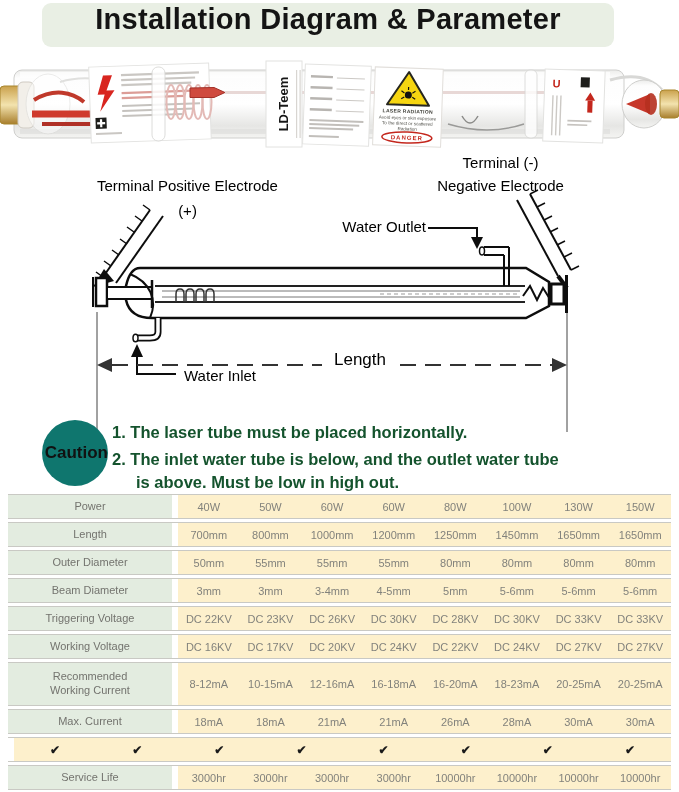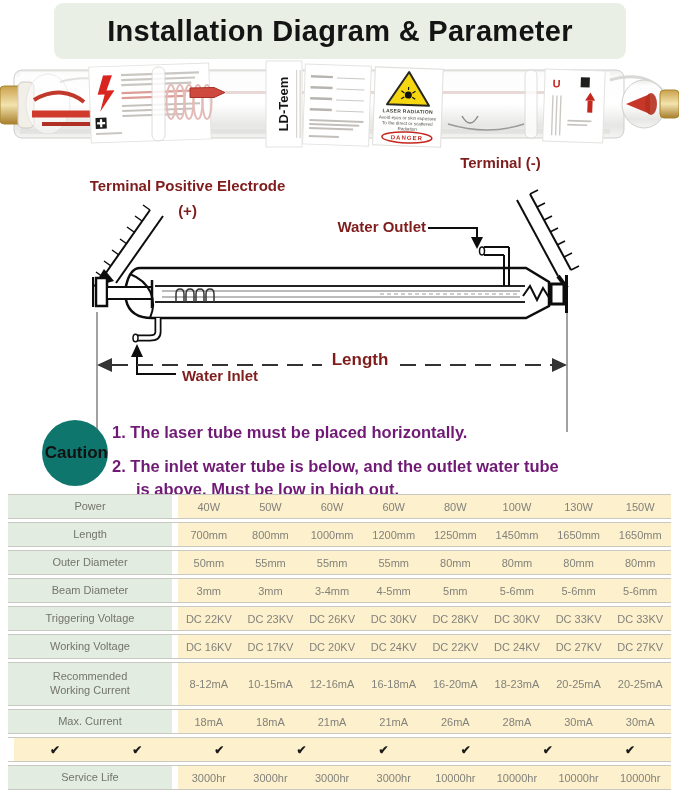--- a/index.html
+++ b/index.html
@@ -1,42 +1,42 @@
 <!DOCTYPE html>
 <html><head>
 <meta charset="utf-8">
 <style>
   *{margin:0;padding:0;box-sizing:border-box}
   html,body{background:#fff}
   .page{position:relative;width:679px;height:792px;background:#fff;font-family:"Liberation Sans",sans-serif;overflow:hidden}
   svg text{font-family:"Liberation Sans",sans-serif}
 
   
-  .title-banner{position:absolute;left:54px;top:3px;width:572px;height:56px;background:#e9efe4;border-radius:9px;display:flex;align-items:center;justify-content:center}
+  .title-banner{position:absolute;left:42px;top:3px;width:572px;height:44px;background:#e9efe4;border-radius:9px;display:flex;justify-content:center}
   .title-banner span{font-size:29px;font-weight:bold;color:#141414;letter-spacing:.3px;white-space:nowrap}
 
   
   .photo{position:absolute;left:0;top:58px;width:679px;height:92px}
   .diagram{position:absolute;left:0;top:150px;width:679px;height:285px}
   .diagram svg{position:absolute;left:0;top:0}
-  .dlabel{position:absolute;font-weight:bold;color:#7f1d1d;font-size:15px;text-align:center;white-space:nowrap}
+  .dlabel{position:absolute;font-weight:normal;color:#000000;font-size:15px;text-align:center;white-space:nowrap}
   .lbl-pos{left:85px;top:27px;width:205px}
   .lbl-plus{left:85px;top:52px;width:205px}
   .lbl-neg1{left:418px;top:4px;width:165px}
   .lbl-neg2{left:408px;top:27px;width:185px}
   .lbl-outlet{left:328px;top:68px;width:98px;text-align:right}
   .lbl-inlet{left:160px;top:217px;width:120px;text-align:center}
   .lbl-length{left:320px;top:200px;width:80px;font-size:17px}
 
   
   .caution-circle{position:absolute;left:42px;top:420px;width:66px;height:66px;border-radius:50%;background:#0f766e;display:flex;align-items:center;justify-content:flex-end}
   .caution-circle span{font-size:17px;font-weight:bold;color:#111}
-  .caution-notes{position:absolute;left:112px;top:421px;width:455px;font-size:16.5px;font-weight:bold;color:#701a75;line-height:23px}
+  .caution-notes{position:absolute;left:112px;top:421px;width:455px;font-size:16.5px;font-weight:bold;color:#14532d;line-height:23px}
   .caution-notes .note{padding-left:24px;text-indent:-24px}
-  .caution-notes .note + .note{margin-top:11px}
+  .caution-notes .note + .note{margin-top:4px}
 
   
   .spec-table{position:absolute;left:8px;top:494px;width:663px}
   .trow{display:flex;height:25px;border-top:1px solid #c9c9c4;border-bottom:1px solid #c9c9c4;margin-bottom:3px}
   .trow.tall{height:44px}
   .trow:last-child{margin-bottom:8px}
   .tlabel{width:164px;background:#e3ece0;display:flex;align-items:center;justify-content:center;text-align:center;font-size:11px;color:#73736e;padding:0 30px;line-height:1.25}
   .tgap{width:6px;background:#fff}
   .tcell{flex:1;background:#fdf0cc;display:flex;align-items:center;justify-content:center;font-size:11px;color:#82827c;white-space:nowrap}
   .trow.checks .tcell{color:#1a1a1a;font-weight:bold;font-size:12px}
@@ -244,20 +244,21 @@
           <line x1="400" y1="215" x2="552" y2="215" stroke-width="2" stroke-dasharray="16,9"></line>
           <polygon points="97,215 112,208 112,222" fill="#333" stroke="none"></polygon>
           <polygon points="567,215 552,208 552,222" fill="#333" stroke="none"></polygon>
         </g>
       </g>
     </svg>
 
     <div class="dlabel lbl-pos">Terminal Positive Electrode</div>
     <div class="dlabel lbl-plus">(+)</div>
     <div class="dlabel lbl-neg1">Terminal (-)</div>
+    <div class="dlabel lbl-neg2">Negative Electrode</div>
     <div class="dlabel lbl-outlet">Water Outlet</div>
     <div class="dlabel lbl-inlet">Water Inlet</div>
     <div class="dlabel lbl-length">Length</div>
   </div>
 
   <div class="caution-circle">
     <span>Caution</span>
   </div>
   <div class="caution-notes">
     <div class="note">1. The laser tube must be placed horizontally.</div>

